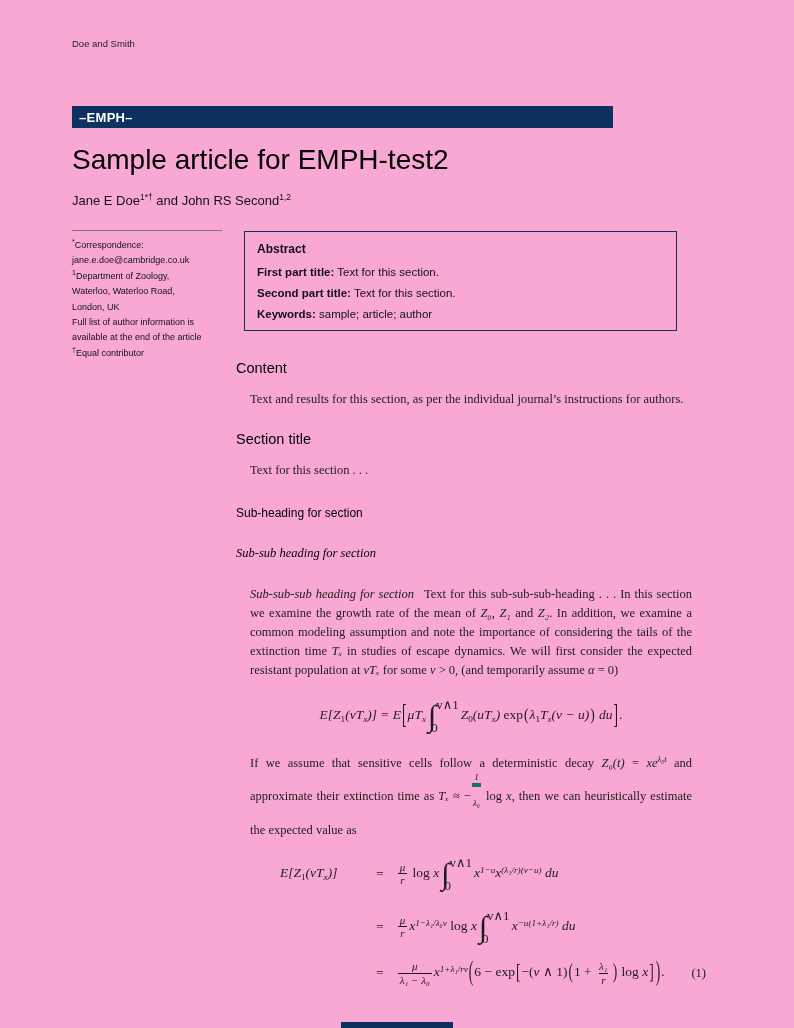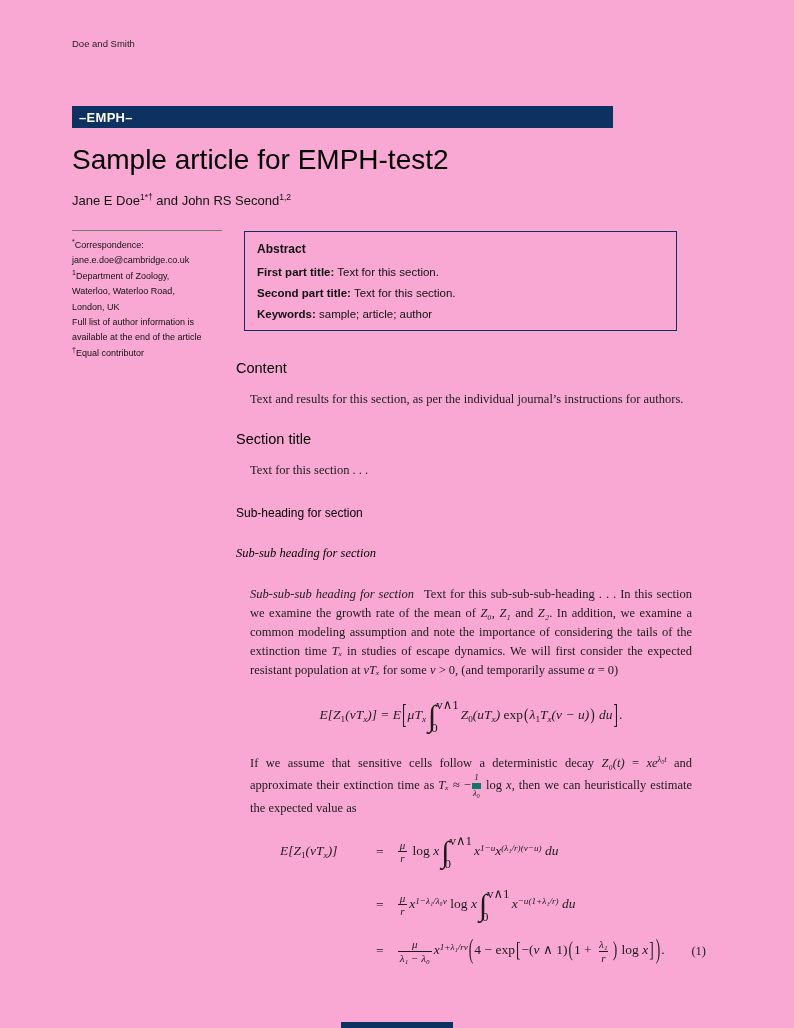--- a/index.html
+++ b/index.html
@@ -48,21 +48,21 @@
           padding-left:28px;margin-bottom:13px;position:relative;}
   .lhs{display:inline-block;width:84px;margin-left:16px;}
   .rel{margin:0 12px;}
   .tag{margin-left:auto;font-size:12.5px;}
   .frac{display:inline-flex;flex-direction:column;align-items:center;vertical-align:middle;
         margin:0 2px;font-size:11px;line-height:1.15;}
   .frac .den{border-top:1px solid #1b1b1b;padding:0 2px;}
   .frac .num{padding:0 2px;}
   .frac-in{display:inline-flex;flex-direction:column;align-items:center;vertical-align:middle;
         margin:0 1px;font-size:9px;line-height:1.1;}
-  .frac-in .den{border-top:6px solid #0f766e;padding:0 1px;}
+  .frac-in .den{border-top:4px solid #0f766e;padding:12px 1px;}
   .int{display:inline-flex;align-items:center;vertical-align:middle;margin:0 2px;}
   .int .g{font-size:30px;line-height:1;font-style:normal;}
   .lims{display:inline-flex;flex-direction:column;justify-content:space-between;height:36px;
         font-size:13px;line-height:1;padding:2px 0;}
   .lims .lo{transform:translateX(-5px);}
   .tall{display:inline-block;transform:scaleY(2.0);margin:0 1px;font-style:normal;}
   .tall2{display:inline-block;transform:scaleY(1.6);margin:0 1px;font-style:normal;}
   .tall3{display:inline-block;transform:scaleY(1.25);margin:0 1px;font-style:normal;}
   
   .footer-bar{position:absolute;left:50%;bottom:0;transform:translateX(-50%);
@@ -162,21 +162,21 @@
               </span>
             </span><span class="it">x</span><span class="sp it">−u(1+λ₁/r)</span><span class="it"> du</span></span>
       </div>
 
       <div class="eq-row">
         <span class="lhs"></span>
         <span class="rel">=</span>
         <span><span class="frac">
               <span class="num it">μ</span>
               <span class="den it">λ₁ − λ₀</span>
-            </span><span class="it">x</span><span class="sp it">1+λ₁/rv</span><span class="tall">(</span><span>4 − exp</span><span class="tall2">[</span><span>−(</span><span class="it">v</span><span> ∧ 1)</span><span class="tall2">(</span><span>1 + </span><span class="frac">
+            </span><span class="it">x</span><span class="sp it">1+λ₁/rv</span><span class="tall">(</span><span>6 − exp</span><span class="tall2">[</span><span>−(</span><span class="it">v</span><span> ∧ 1)</span><span class="tall2">(</span><span>1 + </span><span class="frac">
               <span class="num it">λ₁</span>
               <span class="den it">r</span>
             </span><span class="tall2">)</span><span> log </span><span class="it">x</span><span class="tall2">]</span><span class="tall">)</span><span>.</span></span>
         <span class="tag">(1)</span>
       </div>
 
     </div>
   </div>
 
   <div class="footer-bar"></div>

